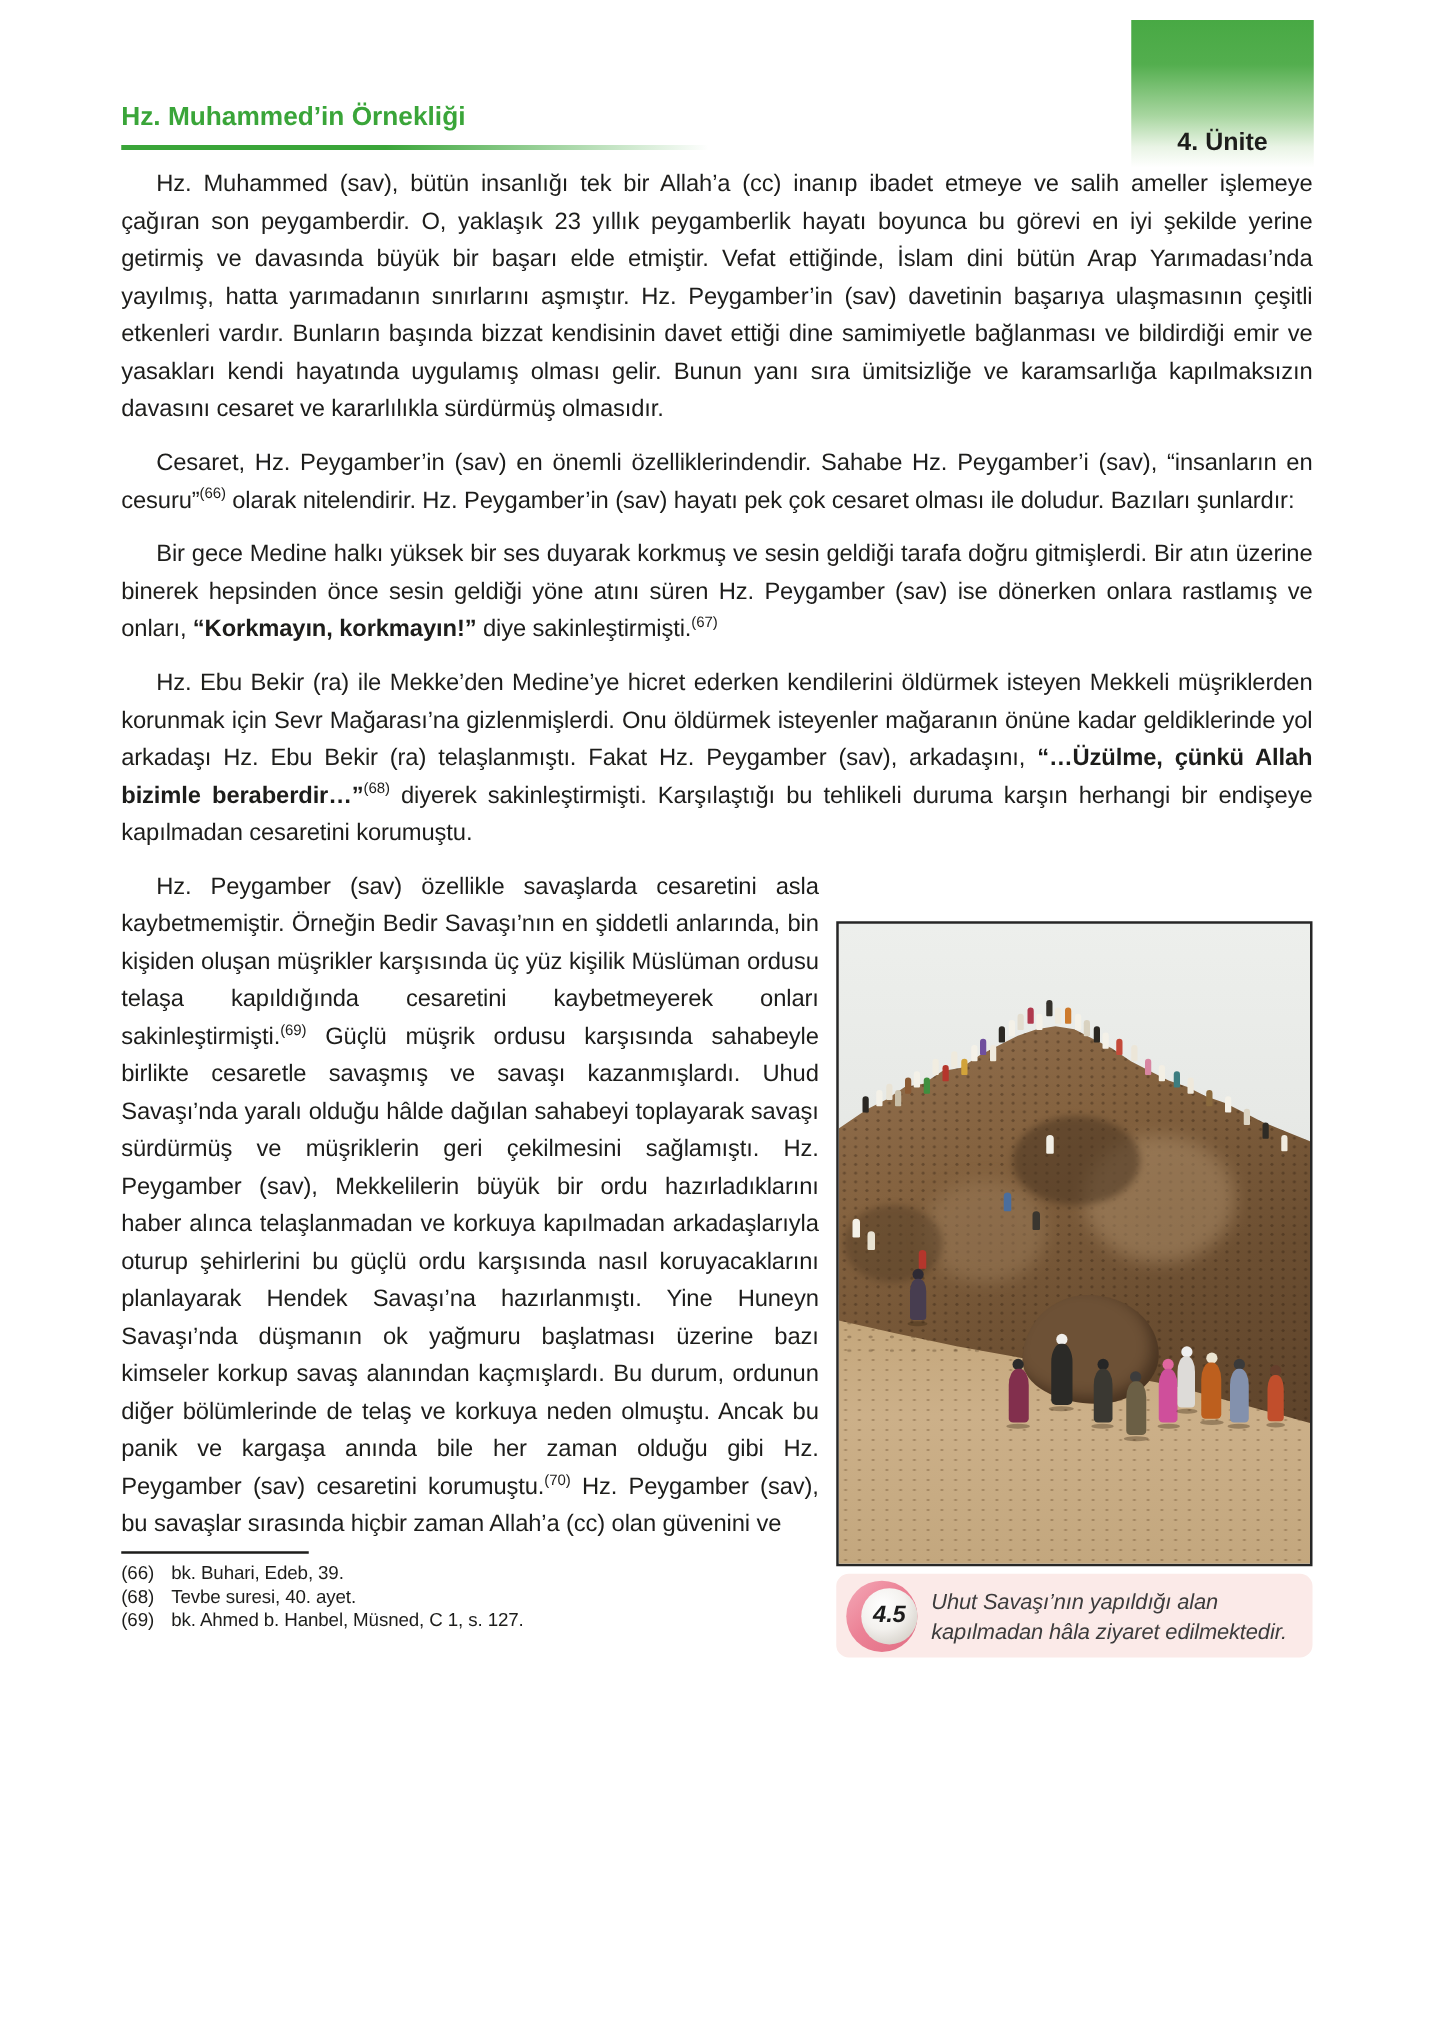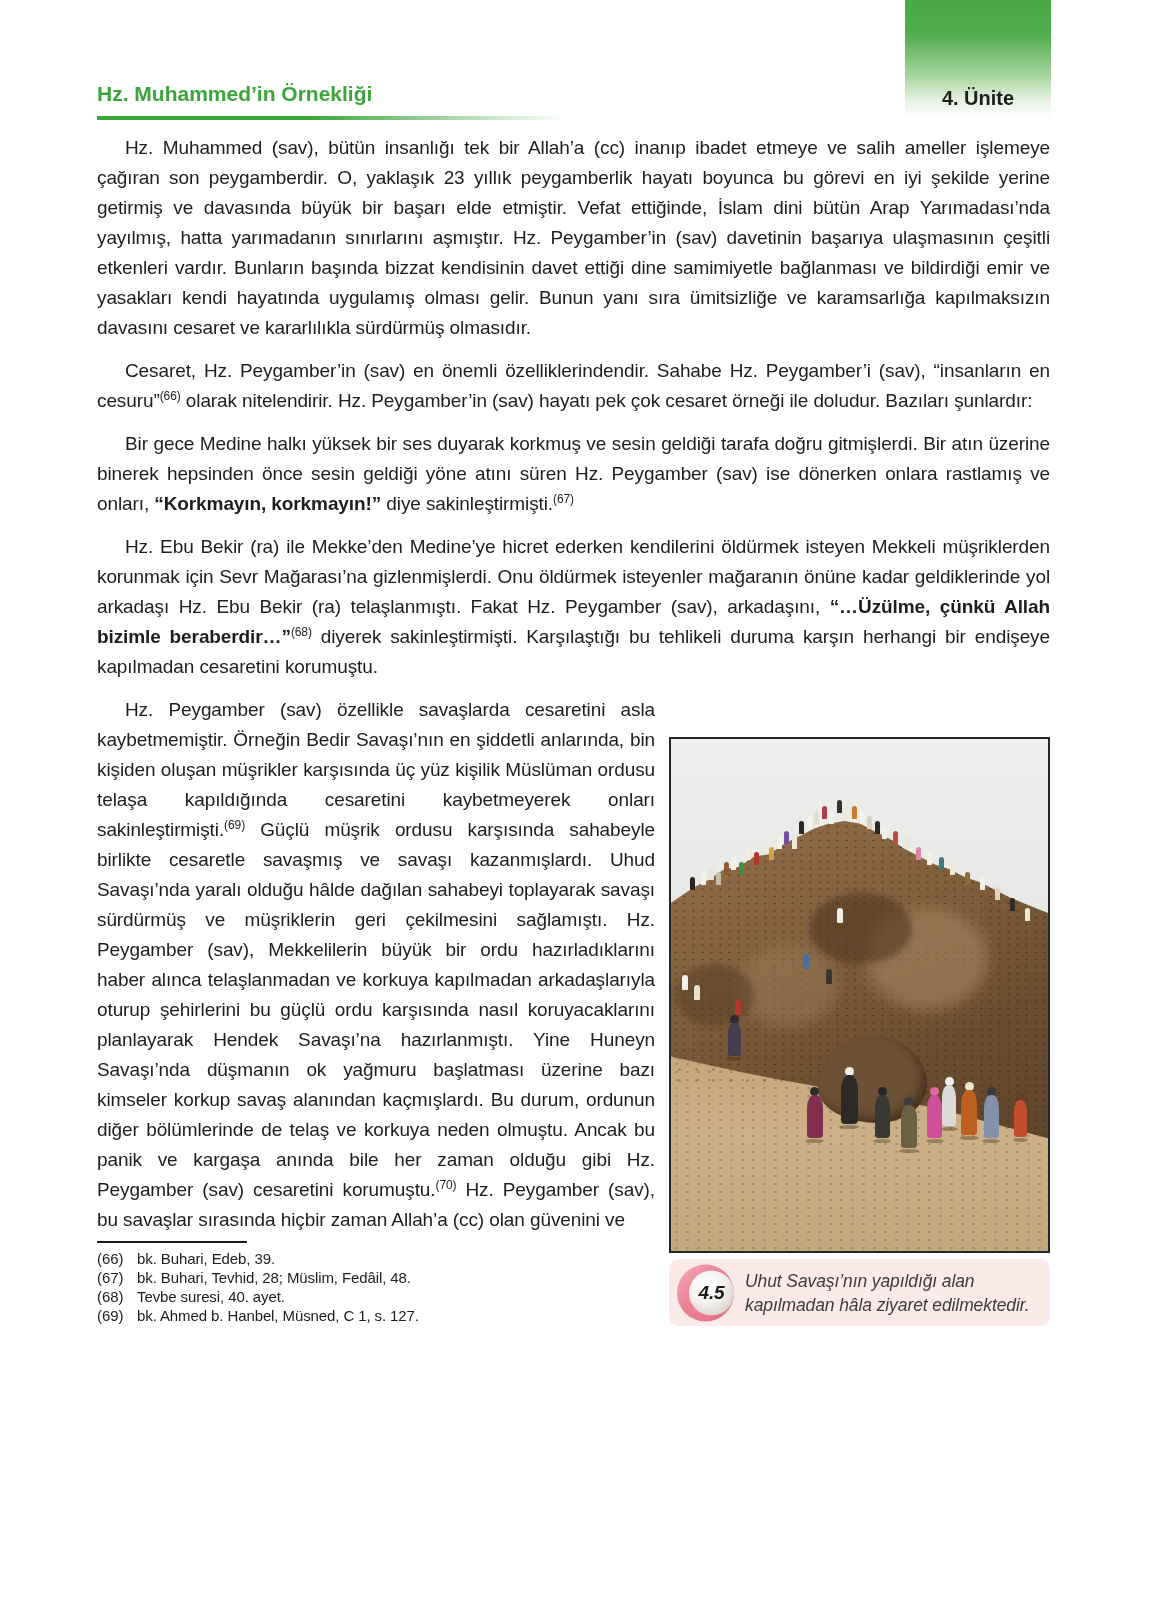--- a/index.html
+++ b/index.html
@@ -2,21 +2,21 @@
 <html lang="tr"><head>
 <meta charset="utf-8">
 <style>
   html,body{margin:0;padding:0;background:#ffffff;}
   .page{position:relative;width:1151px;height:1352px;background:#ffffff;overflow:hidden;
         font-family:"Liberation Sans",sans-serif;color:#1d1d1b;border-radius:11px;}
   
   .header-title{position:absolute;left:97px;top:82px;font-size:21px;font-weight:bold;color:#3aa539;}
   .header-underline{position:absolute;left:97px;top:116px;width:470px;height:4px;
         background:linear-gradient(to right,#3aa539 0%,#3aa539 45%,rgba(58,165,57,0) 100%);}
-  .unit-tab{position:absolute;left:905px;top:0;width:146px;height:118px;
+  .unit-tab{position:absolute;left:905px;top:16px;width:146px;height:118px;
         background:linear-gradient(to bottom,#48a944 0%,#53ae4e 30%,#a8d6a0 65%,#e9f4e5 86%,#ffffff 100%);}
   .unit-label{position:absolute;left:0;right:0;bottom:8px;text-align:center;
         font-size:20px;font-weight:bold;color:#1d1d1b;}
   
   .body-text{position:absolute;left:97px;top:133px;width:953px;font-size:19px;line-height:30px;
         text-align:justify;letter-spacing:-0.1px;}
   .body-text p{margin:0 0 13px 0;text-indent:28px;}
   .body-text sup{font-size:12px;line-height:0;}
   .bold{font-weight:bold;}
   .columns{display:flex;}
@@ -87,32 +87,31 @@
 <div class="page">
 
   <div class="header-title">Hz. Muhammed’in Örnekliği</div>
   <div class="header-underline"></div>
   <div class="unit-tab">
     <div class="unit-label">4. Ünite</div>
   </div>
 
   <div class="body-text">
     <p><span>Hz. Muhammed (sav), bütün insanlığı tek bir Allah’a (cc) inanıp ibadet etmeye ve salih ameller işlemeye çağıran son peygamberdir. O, yaklaşık 23 yıllık peygamberlik hayatı boyunca bu görevi en iyi şekilde yerine getirmiş ve davasında büyük bir başarı elde etmiştir. Vefat ettiğinde, İslam dini bütün Arap Yarımadası’nda yayılmış, hatta yarımadanın sınırlarını aşmıştır. Hz. Peygamber’in (sav) davetinin başarıya ulaşmasının çeşitli etkenleri vardır. Bunların başında bizzat kendisinin davet ettiği dine samimiyetle bağlanması ve bildirdiği emir ve yasakları kendi hayatında uygulamış olması gelir. Bunun yanı sıra ümitsizliğe ve karamsarlığa kapılmaksızın davasını cesaret ve kararlılıkla sürdürmüş olmasıdır.</span></p>
-    <p><span>Cesaret, Hz. Peygamber’in (sav) en önemli özelliklerindendir. Sahabe Hz. Peygamber’i (sav), “insanların en cesuru”</span><sup>(66)</sup><span> olarak nitelendirir. Hz. Peygamber’in (sav) hayatı pek çok cesaret örneği ile doludur. Bazıları şunlardır:</span></p>
+    <p><span>Cesaret, Hz. Peygamber’in (sav) en önemli özelliklerindendir. Sahabe Hz. Peygamber’i (sav), “insanların en cesuru”</span><sup>(66)</sup><span> olarak nitelendirir. Hz. Peygamber’in (sav) hayatı pek çok cesaret olması ile doludur. Bazıları şunlardır:</span></p>
     <p><span>Bir gece Medine halkı yüksek bir ses duyarak korkmuş ve sesin geldiği tarafa doğru gitmişlerdi. Bir atın üzerine binerek hepsinden önce sesin geldiği yöne atını süren Hz. Peygamber (sav) ise dönerken onlara rastlamış ve onları, </span><span class="bold">“Korkmayın, korkmayın!”</span><span> diye sakinleştirmişti.</span><sup>(67)</sup></p>
     <p><span>Hz. Ebu Bekir (ra) ile Mekke’den Medine’ye hicret ederken kendilerini öldürmek isteyen Mekkeli müşriklerden korunmak için Sevr Mağarası’na gizlenmişlerdi. Onu öldürmek isteyenler mağaranın önüne kadar geldiklerinde yol arkadaşı Hz. Ebu Bekir (ra) telaşlanmıştı. Fakat Hz. Peygamber (sav), arkadaşını, </span><span class="bold">“…Üzülme, çünkü Allah bizimle beraberdir…”</span><sup>(68)</sup><span> diyerek sakinleştirmişti. Karşılaştığı bu tehlikeli duruma karşın herhangi bir endişeye kapılmadan cesaretini korumuştu.</span></p>
 
     <div class="columns">
       <div class="col-left">
         <p><span>Hz. Peygamber (sav) özellikle savaşlarda cesaretini asla kaybetmemiştir. Örneğin Bedir Savaşı’nın en şiddetli anlarında, bin kişiden oluşan müşrikler karşısında üç yüz kişilik Müslüman ordusu telaşa kapıldığında cesaretini kaybetmeyerek onları sakinleştirmişti.</span><sup>(69)</sup><span> Güçlü müşrik ordusu karşısında sahabeyle birlikte cesaretle savaşmış ve savaşı kazanmışlardı. Uhud Savaşı’nda yaralı olduğu hâlde dağılan sahabeyi toplayarak savaşı sürdürmüş ve müşriklerin geri çekilmesini sağlamıştı. Hz. Peygamber (sav), Mekkelilerin büyük bir ordu hazırladıklarını haber alınca telaşlanmadan ve korkuya kapılmadan arkadaşlarıyla oturup şehirlerini bu güçlü ordu karşısında nasıl koruyacaklarını planlayarak Hendek Savaşı’na hazırlanmıştı. Yine Huneyn Savaşı’nda düşmanın ok yağmuru başlatması üzerine bazı kimseler korkup savaş alanından kaçmışlardı. Bu durum, ordunun diğer bölümlerinde de telaş ve korkuya neden olmuştu. Ancak bu panik ve kargaşa anında bile her zaman olduğu gibi Hz. Peygamber (sav) cesaretini korumuştu.</span><sup>(70)</sup><span> Hz. Peygamber (sav), bu savaşlar sırasında hiçbir zaman Allah’a (cc) olan güvenini ve</span></p>
         <div class="footnotes">
           <div class="fn-rule"></div>
           <div id="fn-list">
               <div class="fn-row"><span class="fn-num">(66)</span><span>bk. Buhari, Edeb, 39.</span></div>
-              <div class="fn-row"><span class="fn-num">(67)</span><span>bk. Buhari, Tevhid, 28; Müslim, Fedâil, 48.</span></div>
               <div class="fn-row"><span class="fn-num">(68)</span><span>Tevbe suresi, 40. ayet.</span></div>
               <div class="fn-row"><span class="fn-num">(69)</span><span>bk. Ahmed b. Hanbel, Müsned, C 1, s. 127.</span></div>
             </div>
         </div>
       </div>
       <div class="col-right">
         <div class="photo-frame" role="img" id="uhud-photo" aria-label="Uhud savaş alanındaki kayalık tepede ve eteklerinde ziyaretçiler">
           <div class="sand"></div>
           <div class="scree"></div>
           <div class="hill"></div>

